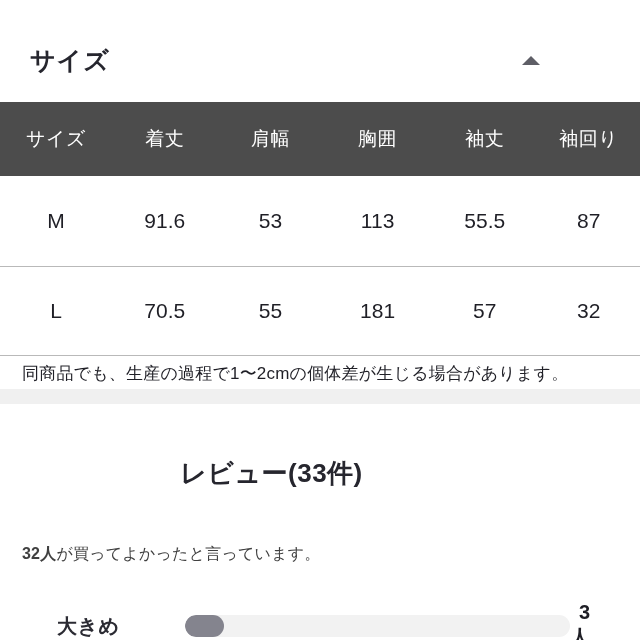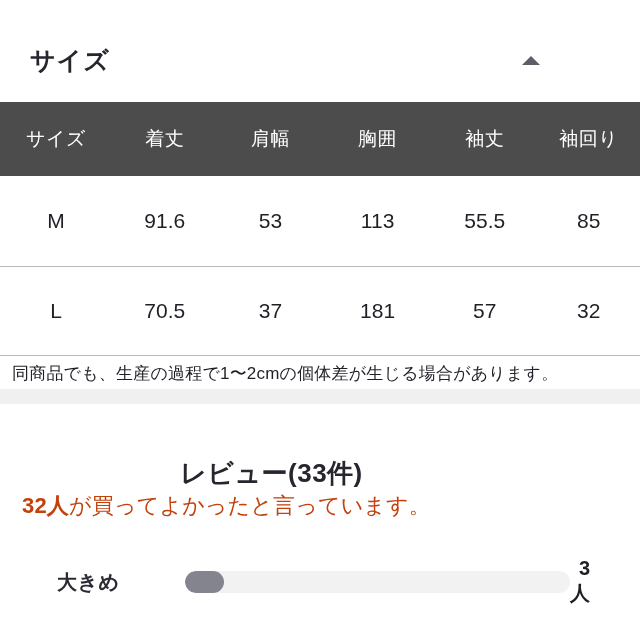--- a/index.html
+++ b/index.html
@@ -83,21 +83,21 @@
   .size-table col.c0 { width: 17.5%; }
   .size-table col.c1 { width: 16.5%; }
   .size-table col.c2 { width: 16.5%; }
   .size-table col.c3 { width: 17%; }
   .size-table col.c4 { width: 16.5%; }
   .size-table col.c5 { width: 16%; }
 
   .size-note {
     font-size: 17px;
     color: #1f1f26;
-    padding: 6px 0 4px 12px;
+    padding: 6px 0 4px 22px;
     letter-spacing: 0.2px;
   }
 
   .section-gap {
     height: 15px;
     background: #f0f0f0;
     width: 640px;
   }
 
   
@@ -108,22 +108,23 @@
   }
   .reviews-title {
     text-align: center;
     font-size: 26px;
     font-weight: bold;
     color: #26262e;
     margin-top: 52px;
     letter-spacing: 0.5px;
   }
   .summary-line {
-    font-size: 22px;
-    color: #c2410c;
+    font-size: 16px;
+    color: #404040;
+    margin-top: 53px;
     letter-spacing: 0.2px;
     white-space: nowrap;
   }
   .summary-count {
     font-weight: bold;
   }
 
   .rating-row {
     display: flex;
     align-items: center;
@@ -191,26 +192,26 @@
         <th>袖回り</th>
       </tr>
     </thead>
     <tbody>
       <tr>
         <td>M</td>
         <td>91.6</td>
         <td>53</td>
         <td>113</td>
         <td>55.5</td>
-        <td>85</td>
+        <td>87</td>
       </tr>
       <tr>
         <td>L</td>
         <td>70.5</td>
-        <td>37</td>
+        <td>55</td>
         <td>181</td>
         <td>57</td>
         <td>32</td>
       </tr>
     </tbody>
   </table>
 
   <div class="size-note">同商品でも、生産の過程で1〜2cmの個体差が生じる場合があります。</div>
 </div>
 

